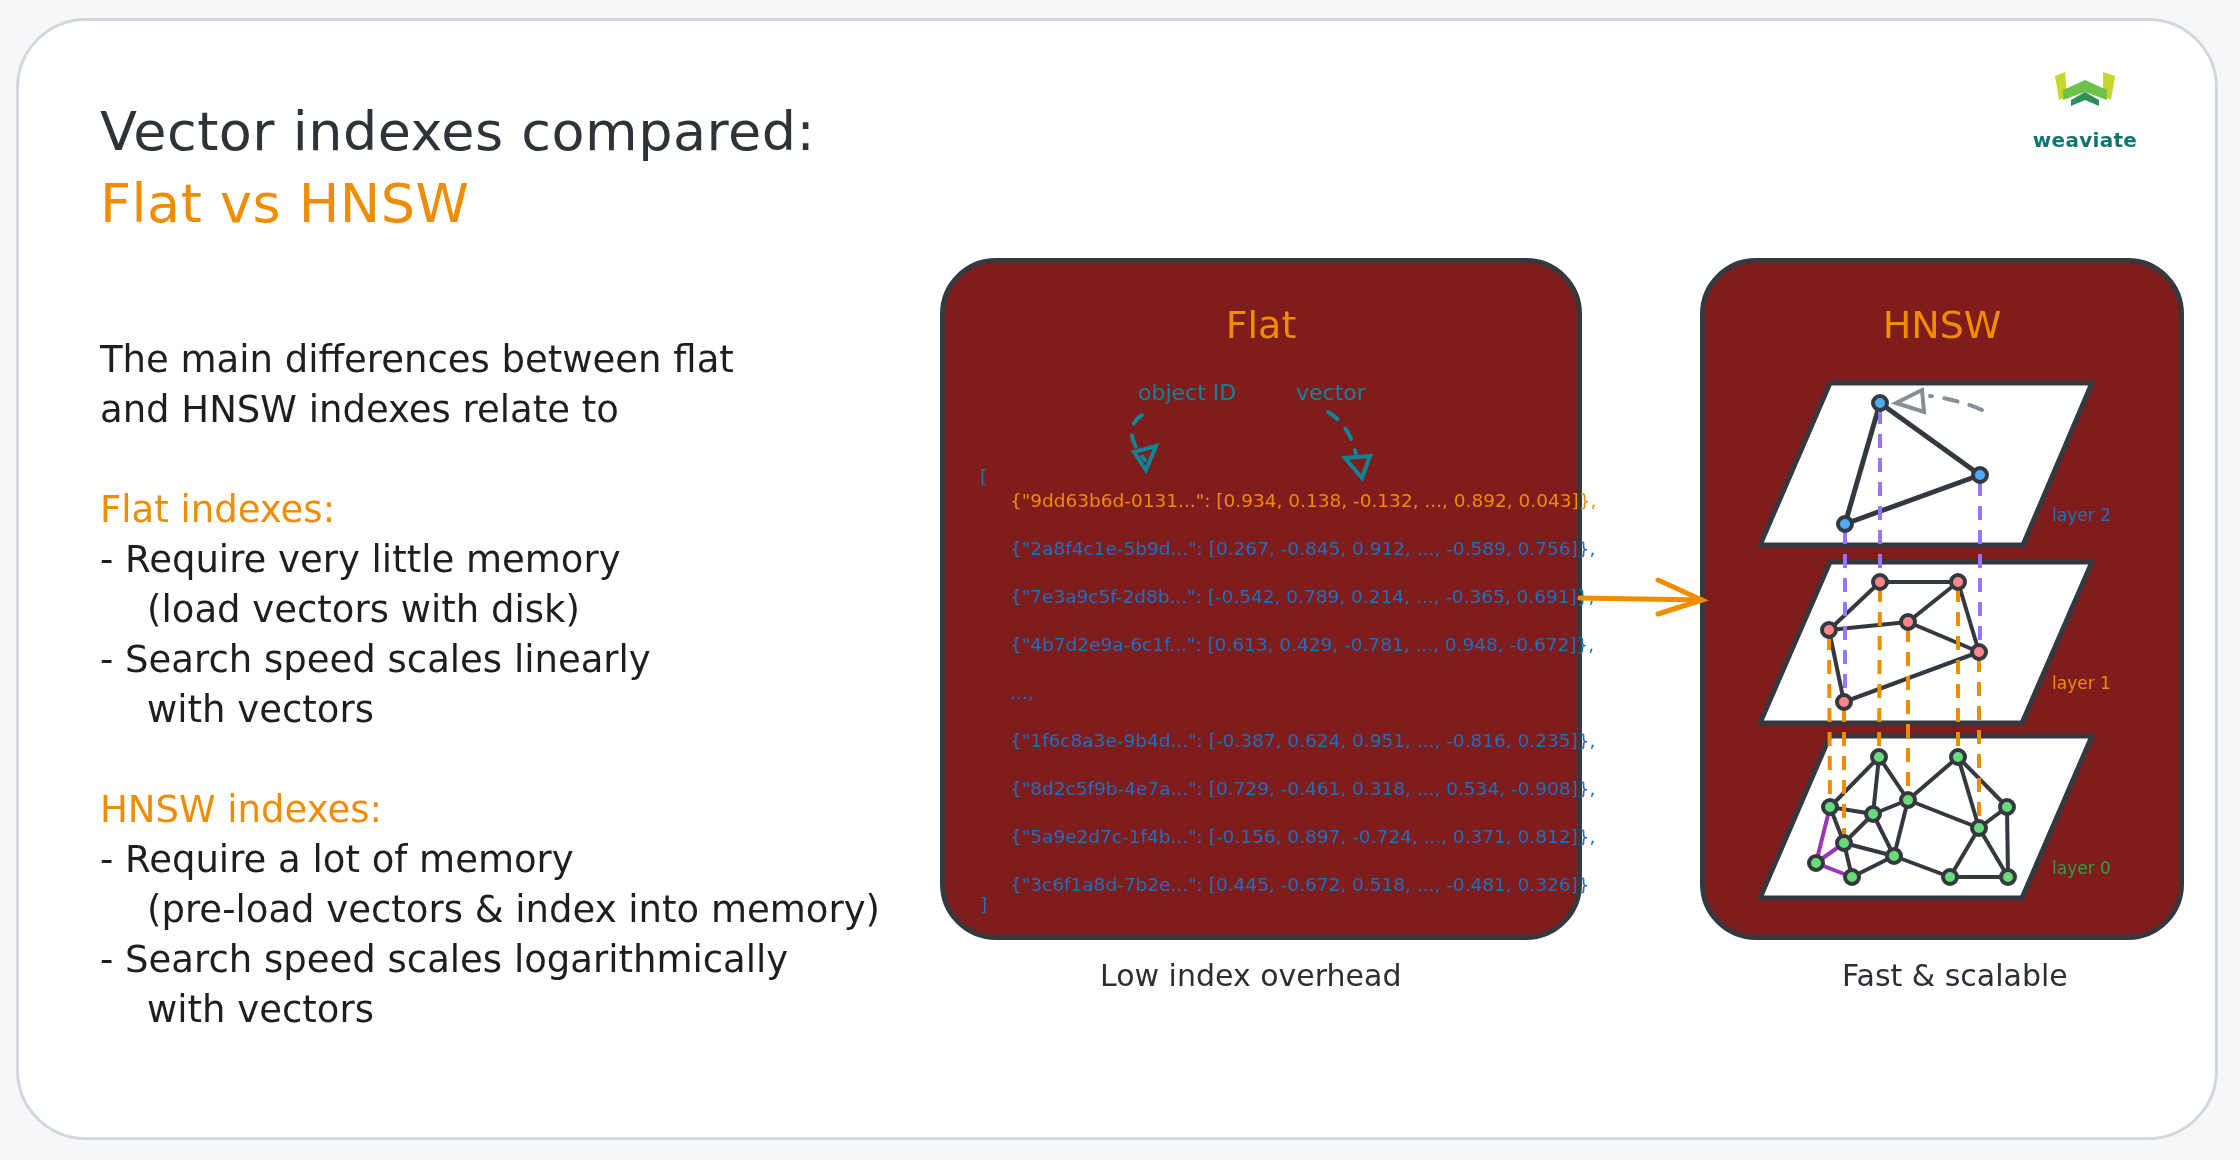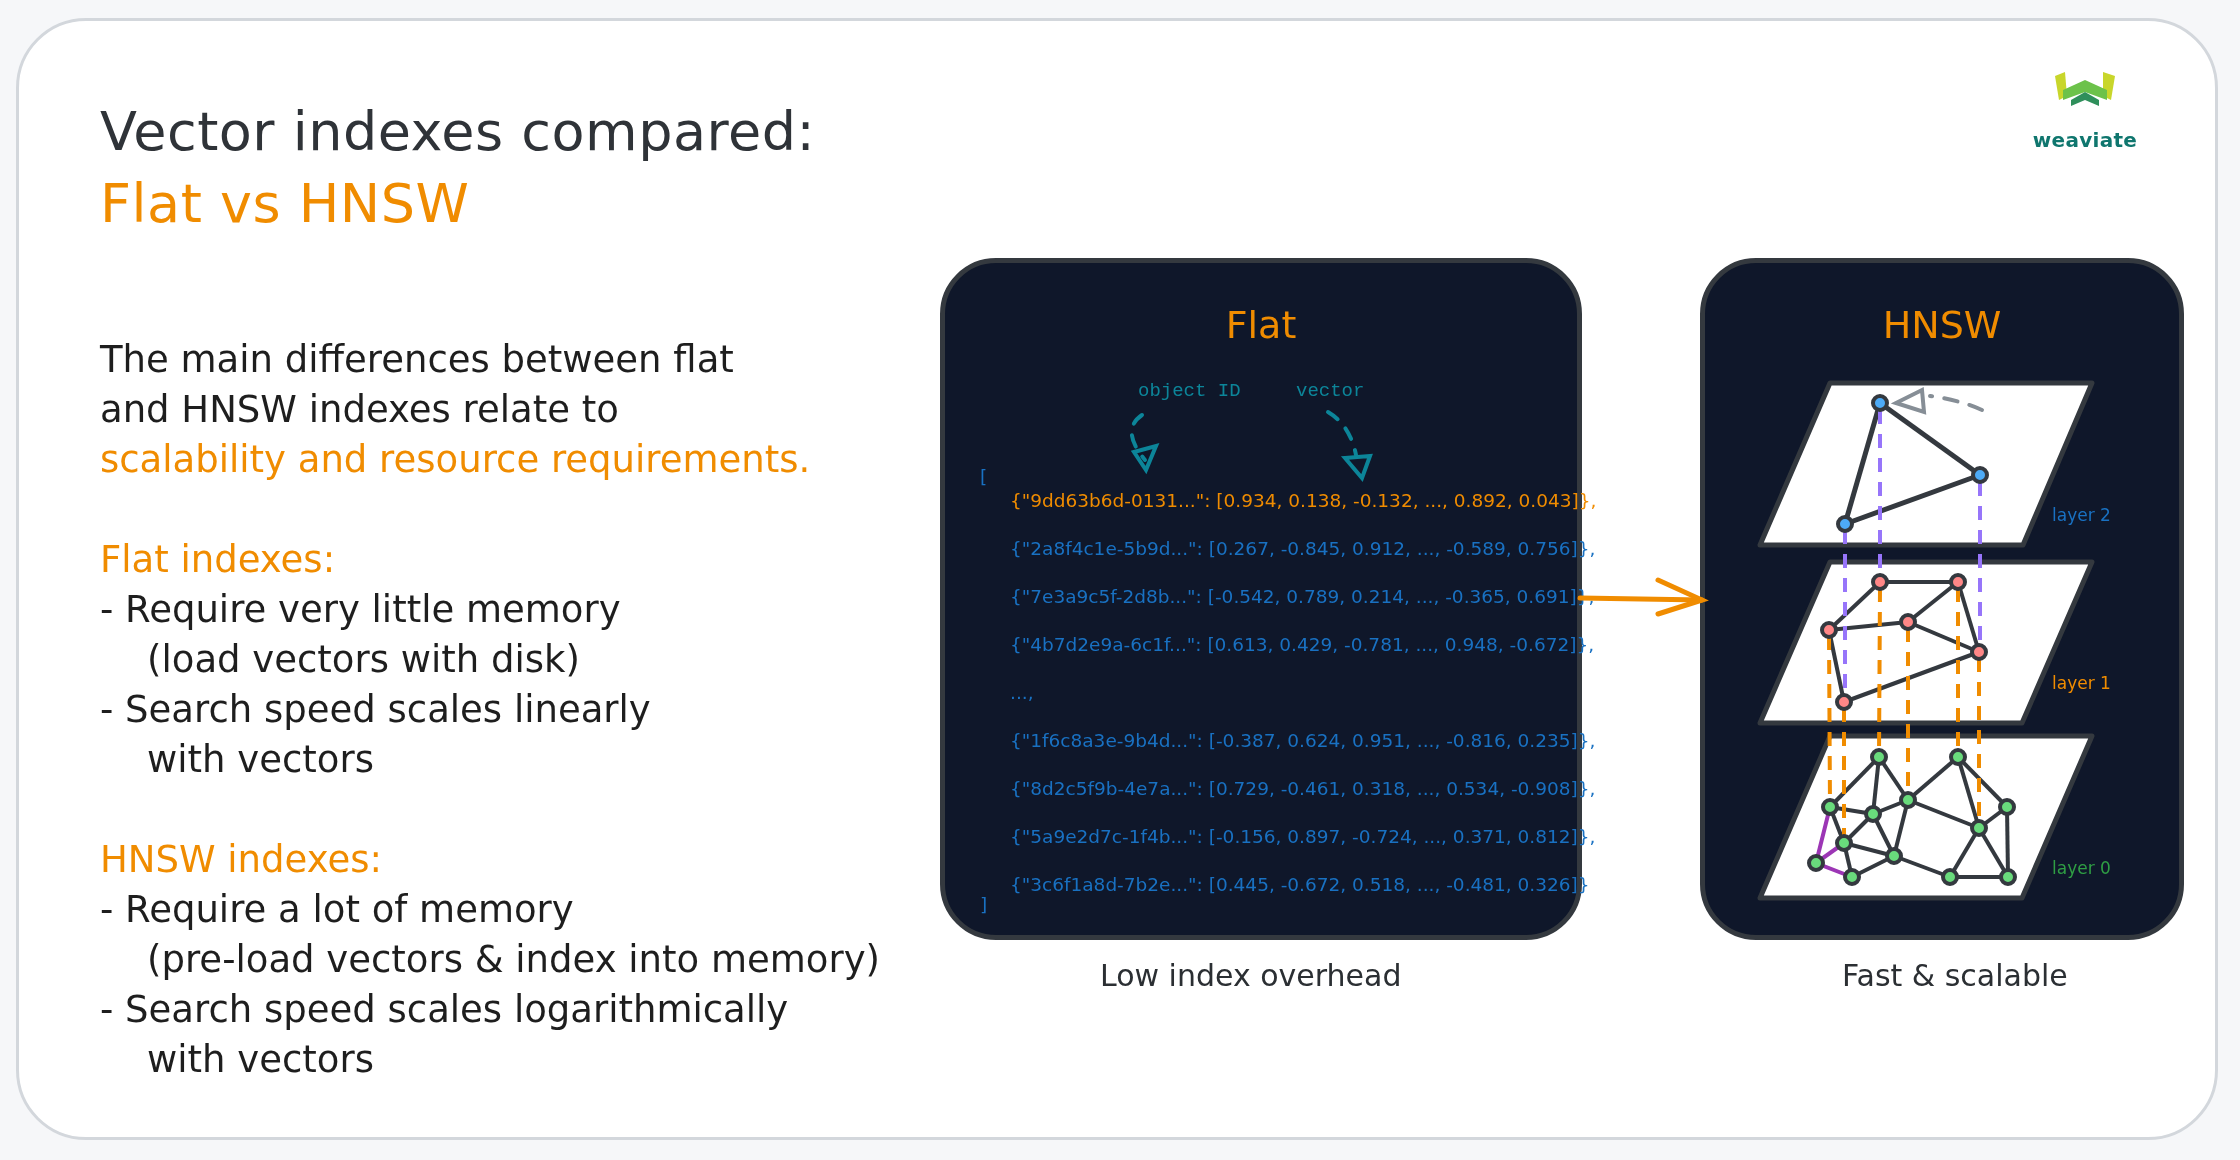--- a/index.html
+++ b/index.html
@@ -7,27 +7,27 @@
          font-family: "DejaVu Sans", sans-serif; color: #2b2f33; }
   .card { position: absolute; left: 16px; top: 18px; width: 2202px; height: 1122px;
           background: #ffffff; border: 3px solid #d3d7dc; border-radius: 70px; box-sizing: border-box; }
   .title { position: absolute; left: 100px; top: 96px; font-size: 54px; line-height: 72px; color: #2f3338; letter-spacing: 0.5px; }
   .title .sub { color: #f08c00; display: block; }
   .logo { position: absolute; left: 2030px; top: 70px; width: 110px; text-align: center; }
   .logo-text { font-size: 20px; color: #0f766e; font-weight: bold; margin-top: 14px; letter-spacing: 0.3px; }
   .body-text { position: absolute; left: 100px; top: 335px; font-size: 37px; line-height: 50px; color: #1e1e1e; }
   .body-text .line { white-space: pre; }
   .orange { color: #f08c00; }
-  .panel { position: absolute; border: 5px solid #34393f; border-radius: 56px; box-sizing: border-box; background: #0f172a; }
+  .panel { position: absolute; border: 5px solid #34393f; border-radius: 56px; box-sizing: border-box; background: #7f1d1d; }
   .panel-flat { left: 940px; top: 258px; width: 642px; height: 682px; }
   .panel-hnsw { left: 1700px; top: 258px; width: 484px; height: 682px; }
   .panel-title { position: absolute; width: 100%; text-align: center; top: 40px; font-size: 38px; color: #f08c00; }
   .flat-code { position: absolute; left: 980px; top: 466px; font-size: 18.5px; color: #1971c2; font-family: "DejaVu Sans", sans-serif; }
   .flat-code .row { position: absolute; white-space: pre; }
-  .annot { position: absolute; font-size: 19px; color: #0c8599; font-family: Liberation Mono, monospace; }
+  .annot { position: absolute; font-size: 22px; color: #0c8599; }
   .caption { position: absolute; font-size: 30px; color: #2b2f33; }
   .layer-label { position: absolute; font-size: 17px; }
   svg.overlay { position: absolute; left: 0; top: 0; }
 </style>
 </head>
 <body>
 
 <div class="card"></div>
 
 <div class="title">
@@ -41,21 +41,20 @@
     <polygon points="50,2 62,6 58,30 50,26" fill="#c8d62b"></polygon>
     <polygon points="10,20 32,10 54,20 54,30 32,22 10,30" fill="#6cc24a"></polygon>
     <polygon points="18,30 32,22 46,30 46,36 32,30 18,36" fill="#2f8f5b"></polygon>
   </svg>
   <div class="logo-text">weaviate</div>
 </div>
 
 <div class="body-text">
   <div class="line">The main differences between flat</div>
   <div class="line">and HNSW indexes relate to</div>
-  <div class="line orange">scalability and resource requirements.</div>
   <div class="line" style="height:50px"></div>
   <div class="line orange">Flat indexes:</div>
   <div class="line">- Require very little memory</div>
   <div class="line">    (load vectors with disk)</div>
   <div class="line">- Search speed scales linearly</div>
   <div class="line">    with vectors</div>
   <div class="line" style="height:50px"></div>
   <div class="line orange">HNSW indexes:</div>
   <div class="line">- Require a lot of memory</div>
   <div class="line">    (pre-load vectors &amp; index into memory)</div>

